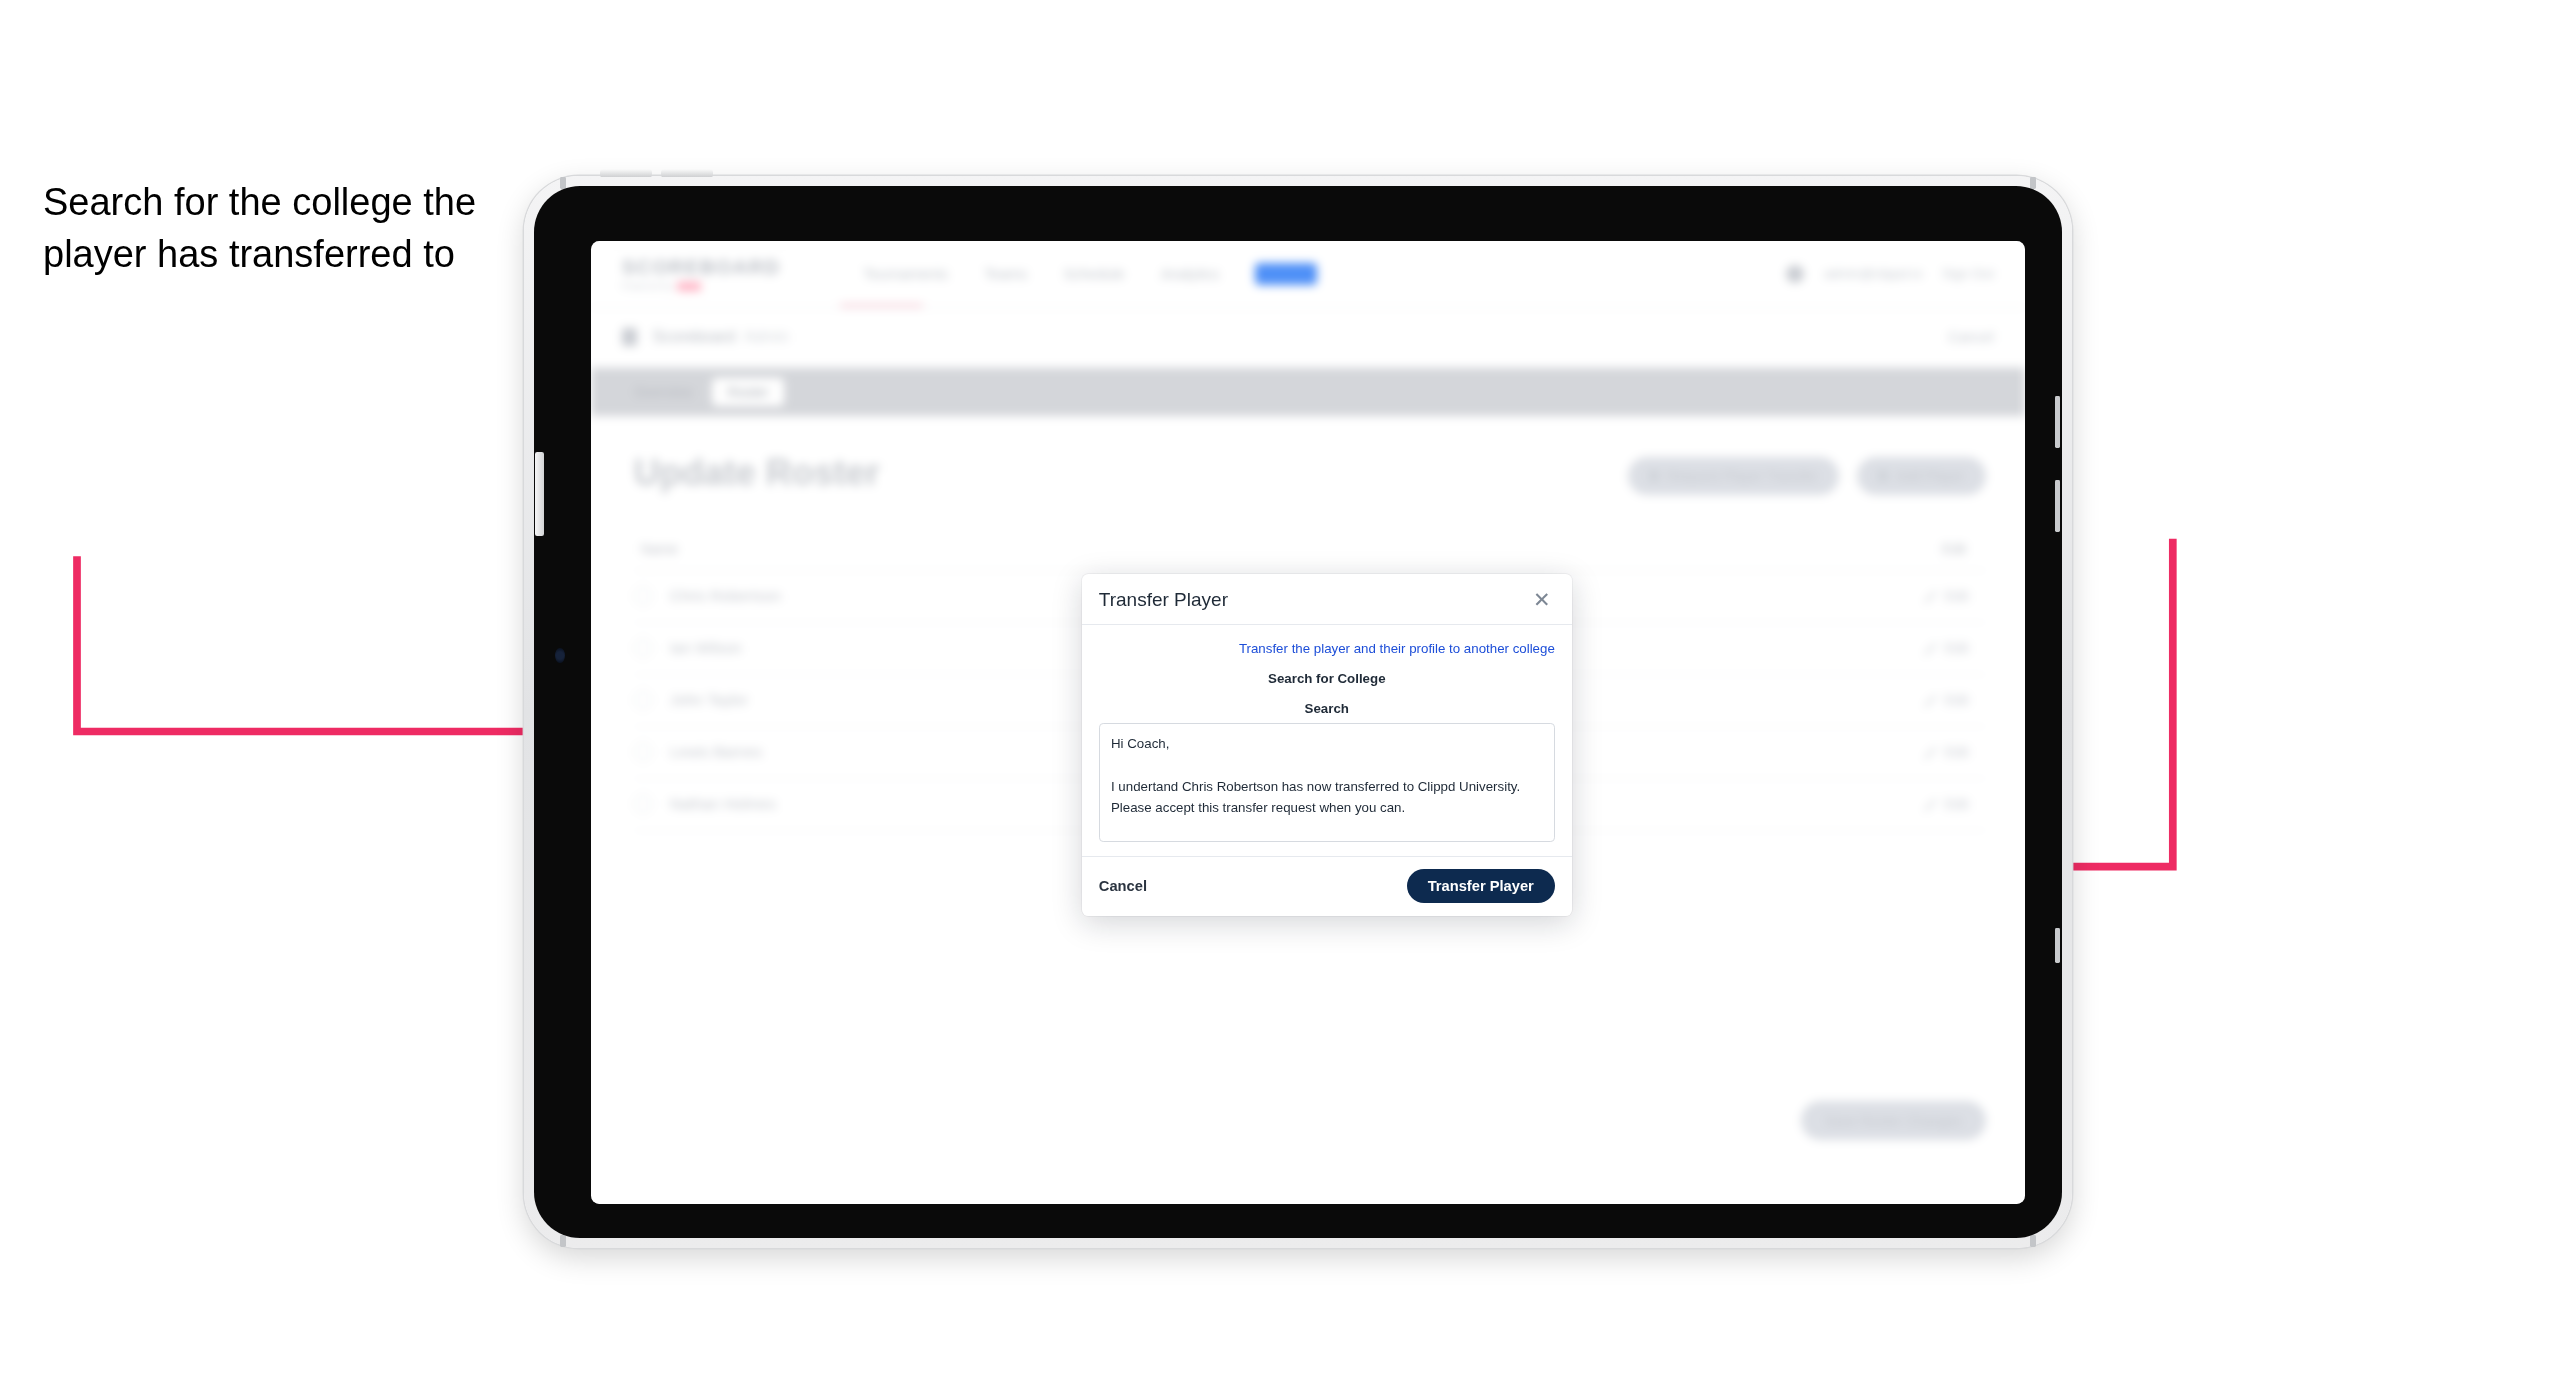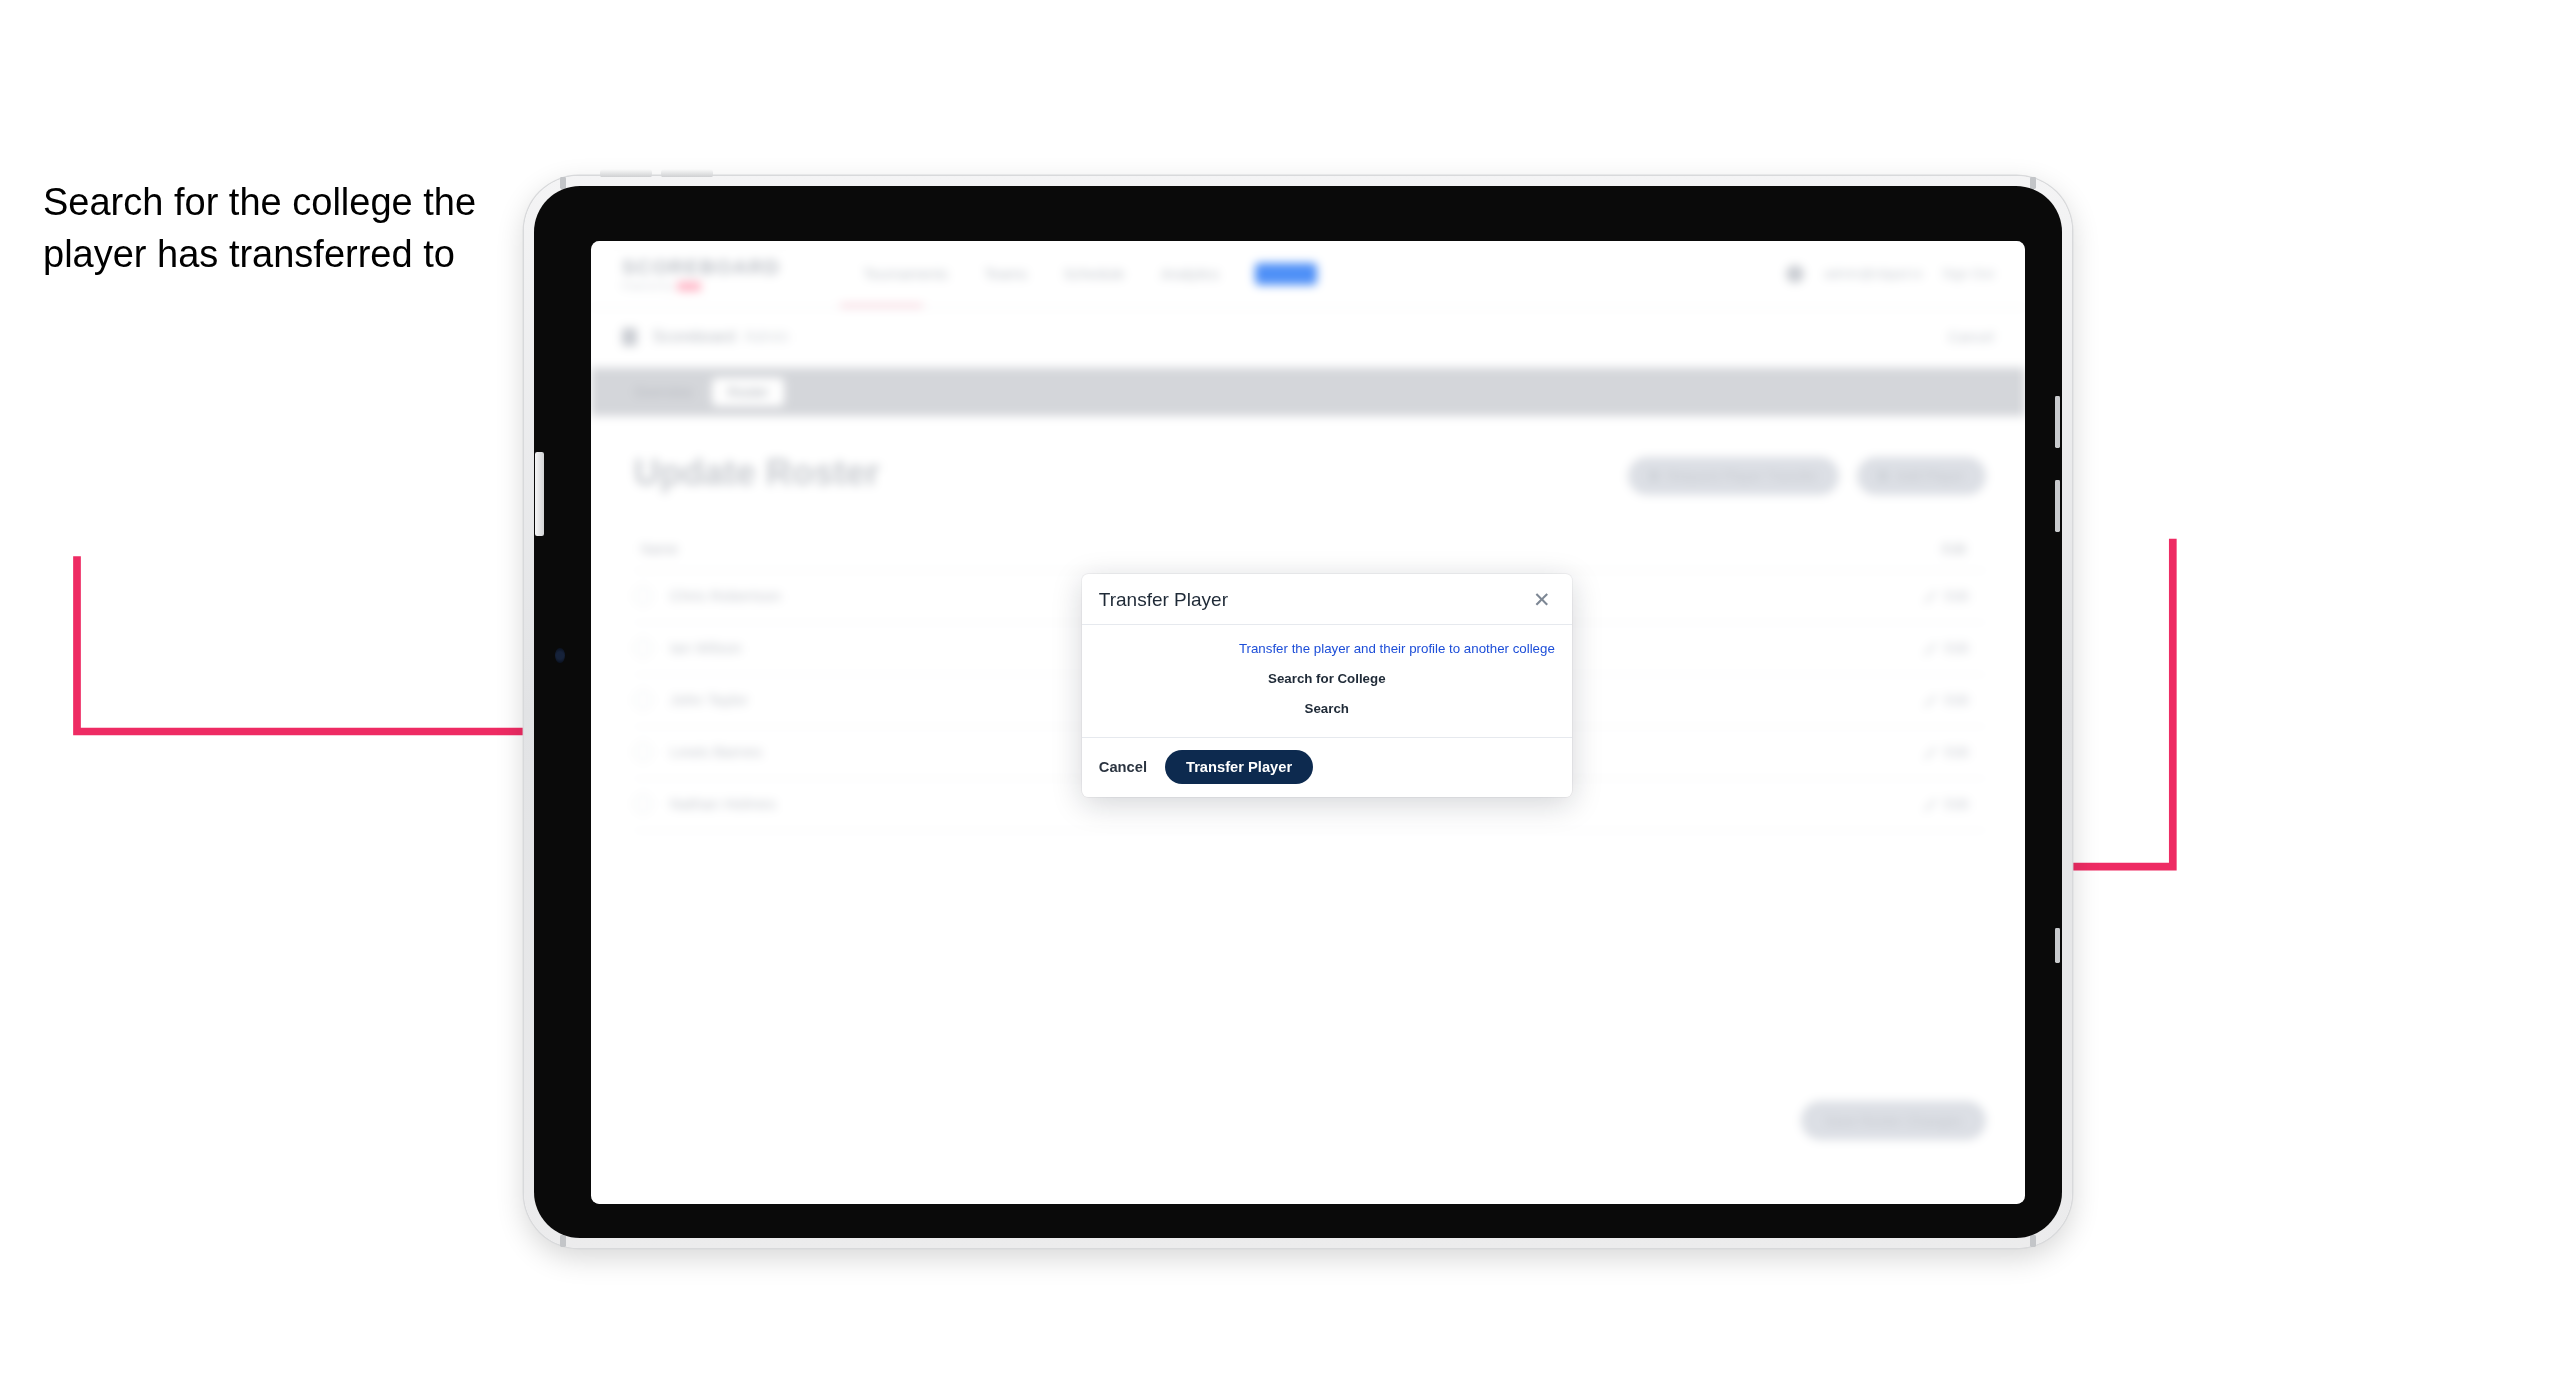--- a/index.html
+++ b/index.html
@@ -168,21 +168,21 @@
     padding: 9px 11.2px; font-size: 14.7px; color: #1f2a37;
     font-family: "Liberation Sans", sans-serif; background: #fff;
   }
   #message-block { margin-top: 15.4px; }
   .text-area {
     width: 100%; height: 119px; border: 0.7px solid #d6dae0; border-radius: 4.2px;
     padding: 9.8px 11.2px; font-size: 13.3px; color: #1f2a37; line-height: 1.6;
     font-family: "Liberation Sans", sans-serif; white-space: pre-line; overflow: hidden;
   }
   #modal-footer {
-    display: flex; align-items: center; justify-content: flex-start; gap: 18px;
+    display: flex; align-items: center; justify-content: space-between; gap: 18px;
     padding: 12.6px 17px; border-top: 0.7px solid #e6e9ee;
   }
   #cancel-btn { font-size: 14.7px; font-weight: 700; color: #2b3440; cursor: pointer; }
   #transfer-btn {
     background: #0d2a4f; color: #ffffff; font-size: 14.7px; font-weight: 700;
     border-radius: 18px; padding: 9px 21px; cursor: pointer;
   }
 </style>
 </head>
 <body>
@@ -340,20 +340,23 @@
 
             <div id="modal-body">
               <div id="modal-desc">Transfer the player and their profile to another college</div>
 
               <div>
                 <div class="field-label">Search for College</div>
               </div>
 
               <div id="message-block">
                 <div class="field-label">Search</div>
+                <div class="text-area">Hi Coach,
+
+I undertand Chris Robertson has now transferred to Clippd University. Please accept this transfer request when you can.</div>
               </div>
             </div>
 
             <div id="modal-footer">
               <div id="cancel-btn">Cancel</div>
               <div id="transfer-btn">Transfer Player</div>
             </div>
 
           </div>
         </div>

